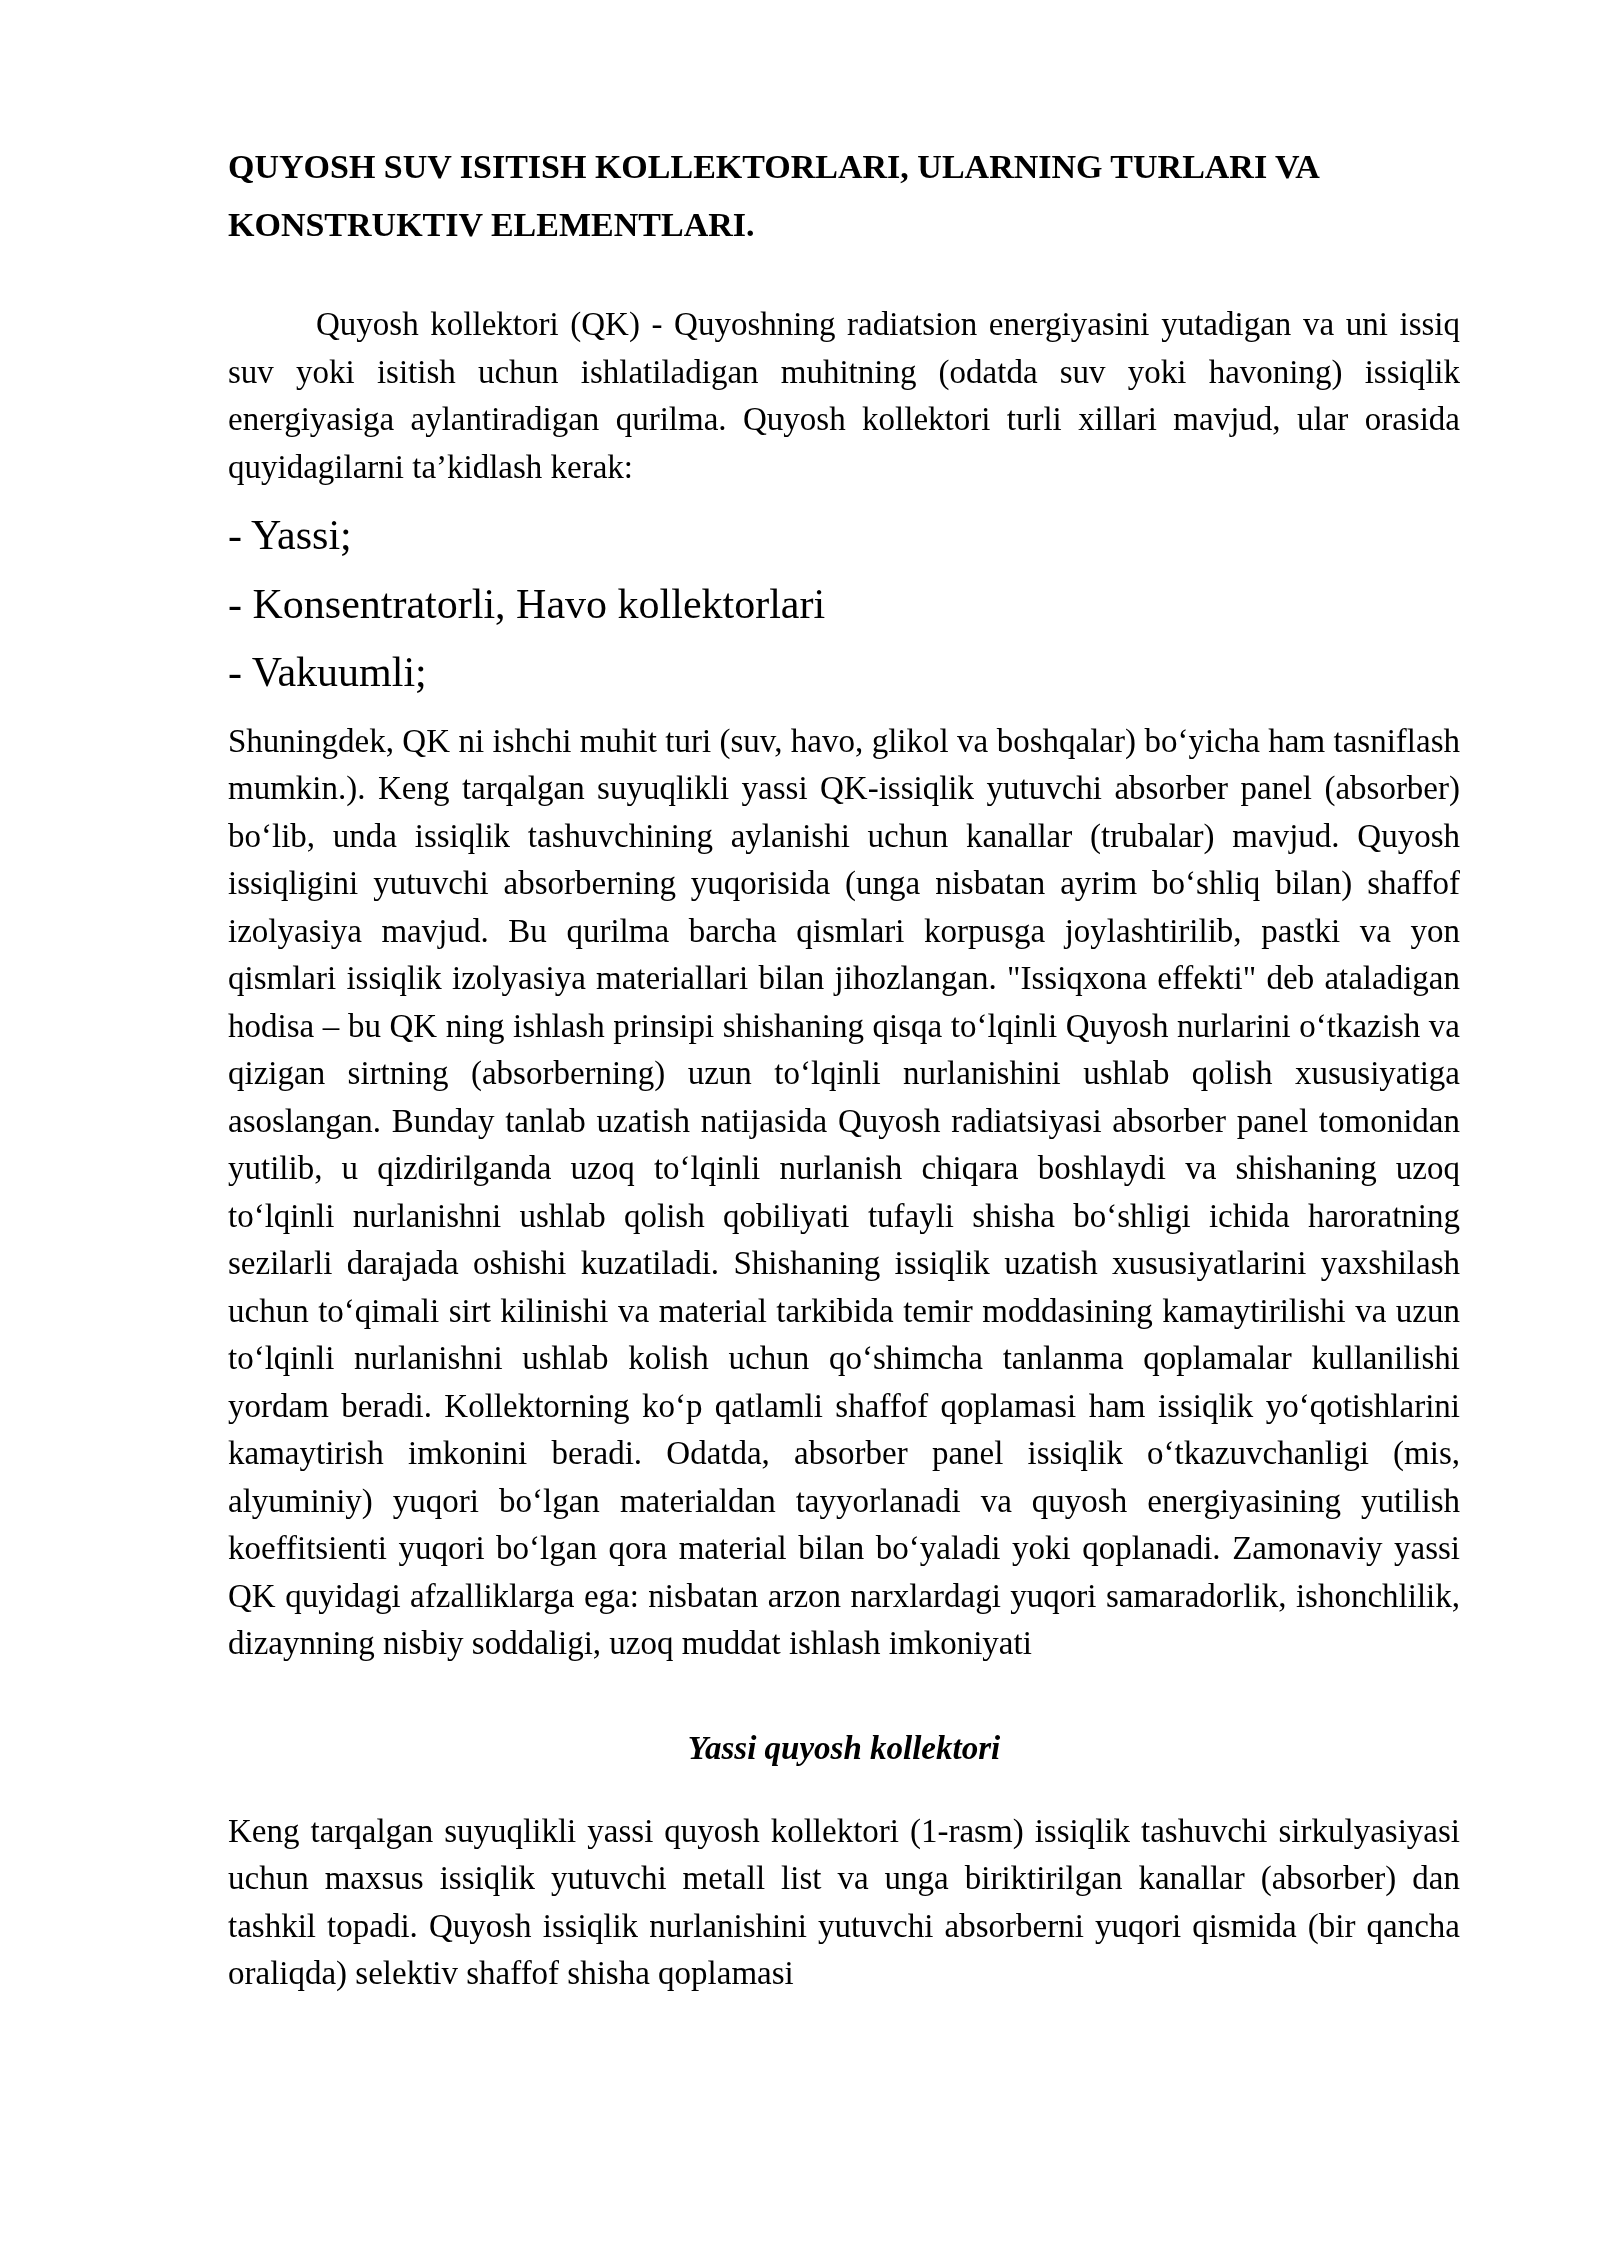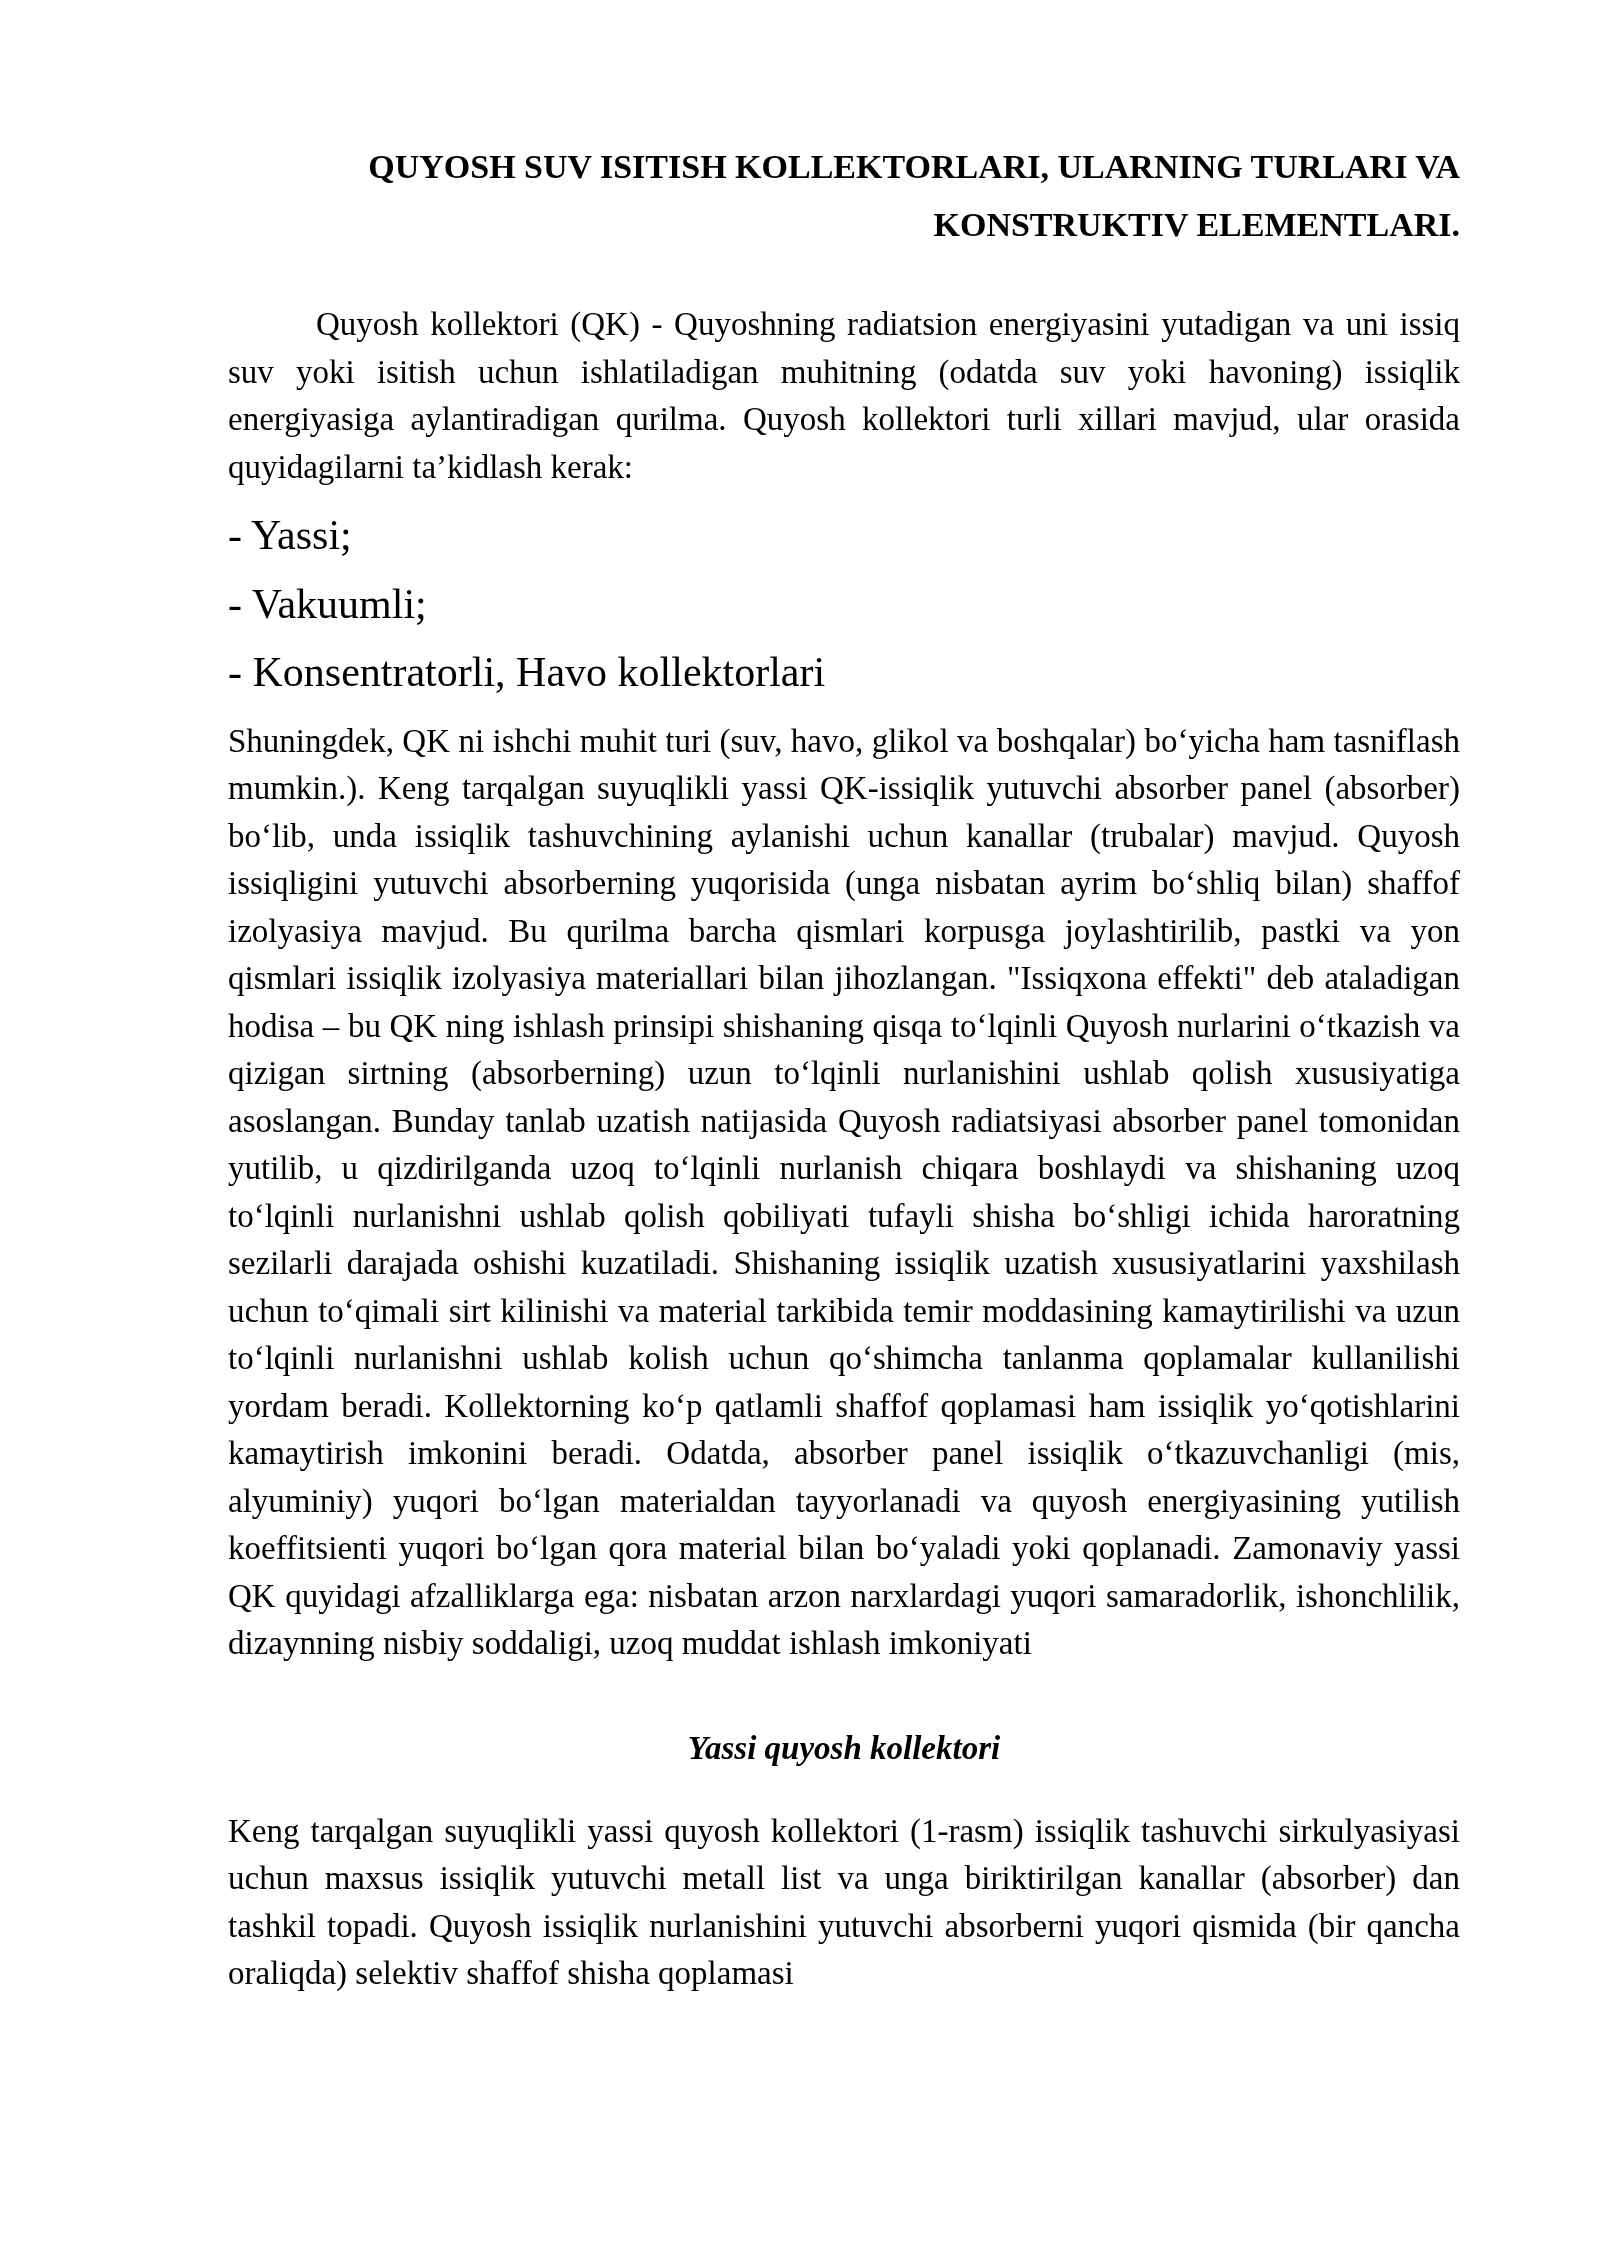--- a/index.html
+++ b/index.html
@@ -18,21 +18,21 @@
     box-sizing: border-box;
     width: 1600px;
     height: 2262px;
     padding: 138px 140px 40px 228px;
     background: #ffffff;
   }
   .doc-title {
     font-size: 34px;
     font-weight: bold;
     line-height: 58px;
-    text-align: right;
+    text-align: left;
     margin: 0 0 26px 0;
   }
   .para {
     font-size: 33px;
     line-height: 47.5px;
     text-align: justify;
     margin: 0 0 21px 0;
   }
   .para.first-indent {
     text-indent: 88px;
@@ -60,23 +60,23 @@
 <body>
 
 <div class="page">
 
   <h1 class="doc-title">QUYOSH SUV ISITISH KOLLEKTORLARI, ULARNING TURLARI VA KONSTRUKTIV ELEMENTLARI.</h1>
 
   <p class="para first-indent">Quyosh kollektori (QK) - Quyoshning radiatsion energiyasini yutadigan va uni issiq suv yoki isitish uchun ishlatiladigan muhitning (odatda suv yoki havoning) issiqlik energiyasiga aylantiradigan qurilma. Quyosh kollektori turli xillari mavjud, ular orasida quyidagilarni ta’kidlash kerak:</p>
 
   <p class="list-para">- Yassi;</p>
 
+  <p class="list-para">- Konsentratorli, Havo kollektorlari</p>
+
   <p class="list-para">- Vakuumli;</p>
-
-  <p class="list-para">- Konsentratorli, Havo kollektorlari</p>
 
   <p class="para">Shuningdek, QK ni ishchi muhit turi (suv, havo, glikol va boshqalar) bo‘yicha ham tasniflash mumkin.). Keng tarqalgan suyuqlikli yassi QK-issiqlik yutuvchi absorber panel (absorber) bo‘lib, unda issiqlik tashuvchining aylanishi uchun kanallar (trubalar) mavjud. Quyosh issiqligini yutuvchi absorberning yuqorisida (unga nisbatan ayrim bo‘shliq bilan) shaffof izolyasiya mavjud. Bu qurilma barcha qismlari korpusga joylashtirilib, pastki va yon qismlari issiqlik izolyasiya materiallari bilan jihozlangan. "Issiqxona effekti" deb ataladigan hodisa – bu QK ning ishlash prinsipi shishaning qisqa to‘lqinli Quyosh nurlarini o‘tkazish va qizigan sirtning (absorberning) uzun to‘lqinli nurlanishini ushlab qolish xususiyatiga asoslangan. Bunday tanlab uzatish natijasida Quyosh radiatsiyasi absorber panel tomonidan yutilib, u qizdirilganda uzoq to‘lqinli nurlanish chiqara boshlaydi va shishaning uzoq to‘lqinli nurlanishni ushlab qolish qobiliyati tufayli shisha bo‘shligi ichida haroratning sezilarli darajada oshishi kuzatiladi. Shishaning issiqlik uzatish xususiyatlarini yaxshilash uchun to‘qimali sirt kilinishi va material tarkibida temir moddasining kamaytirilishi va uzun to‘lqinli nurlanishni ushlab kolish uchun qo‘shimcha tanlanma qoplamalar kullanilishi yordam beradi. Kollektorning ko‘p qatlamli shaffof qoplamasi ham issiqlik yo‘qotishlarini kamaytirish imkonini beradi. Odatda, absorber panel issiqlik o‘tkazuvchanligi (mis, alyuminiy) yuqori bo‘lgan materialdan tayyorlanadi va quyosh energiyasining yutilish koeffitsienti yuqori bo‘lgan qora material bilan bo‘yaladi yoki qoplanadi. Zamonaviy yassi QK quyidagi afzalliklarga ega: nisbatan arzon narxlardagi yuqori samaradorlik, ishonchlilik, dizaynning nisbiy soddaligi, uzoq muddat ishlash imkoniyati</p>
 
   <h2 class="section-heading">Yassi quyosh kollektori</h2>
 
   <p class="para last">Keng tarqalgan suyuqlikli yassi quyosh kollektori (1-rasm) issiqlik tashuvchi sirkulyasiyasi uchun maxsus issiqlik yutuvchi metall list va unga biriktirilgan kanallar (absorber) dan tashkil topadi. Quyosh issiqlik nurlanishini yutuvchi absorberni yuqori qismida (bir qancha oraliqda) selektiv shaffof shisha qoplamasi</p>
 
 </div>
 
 </body></html>

